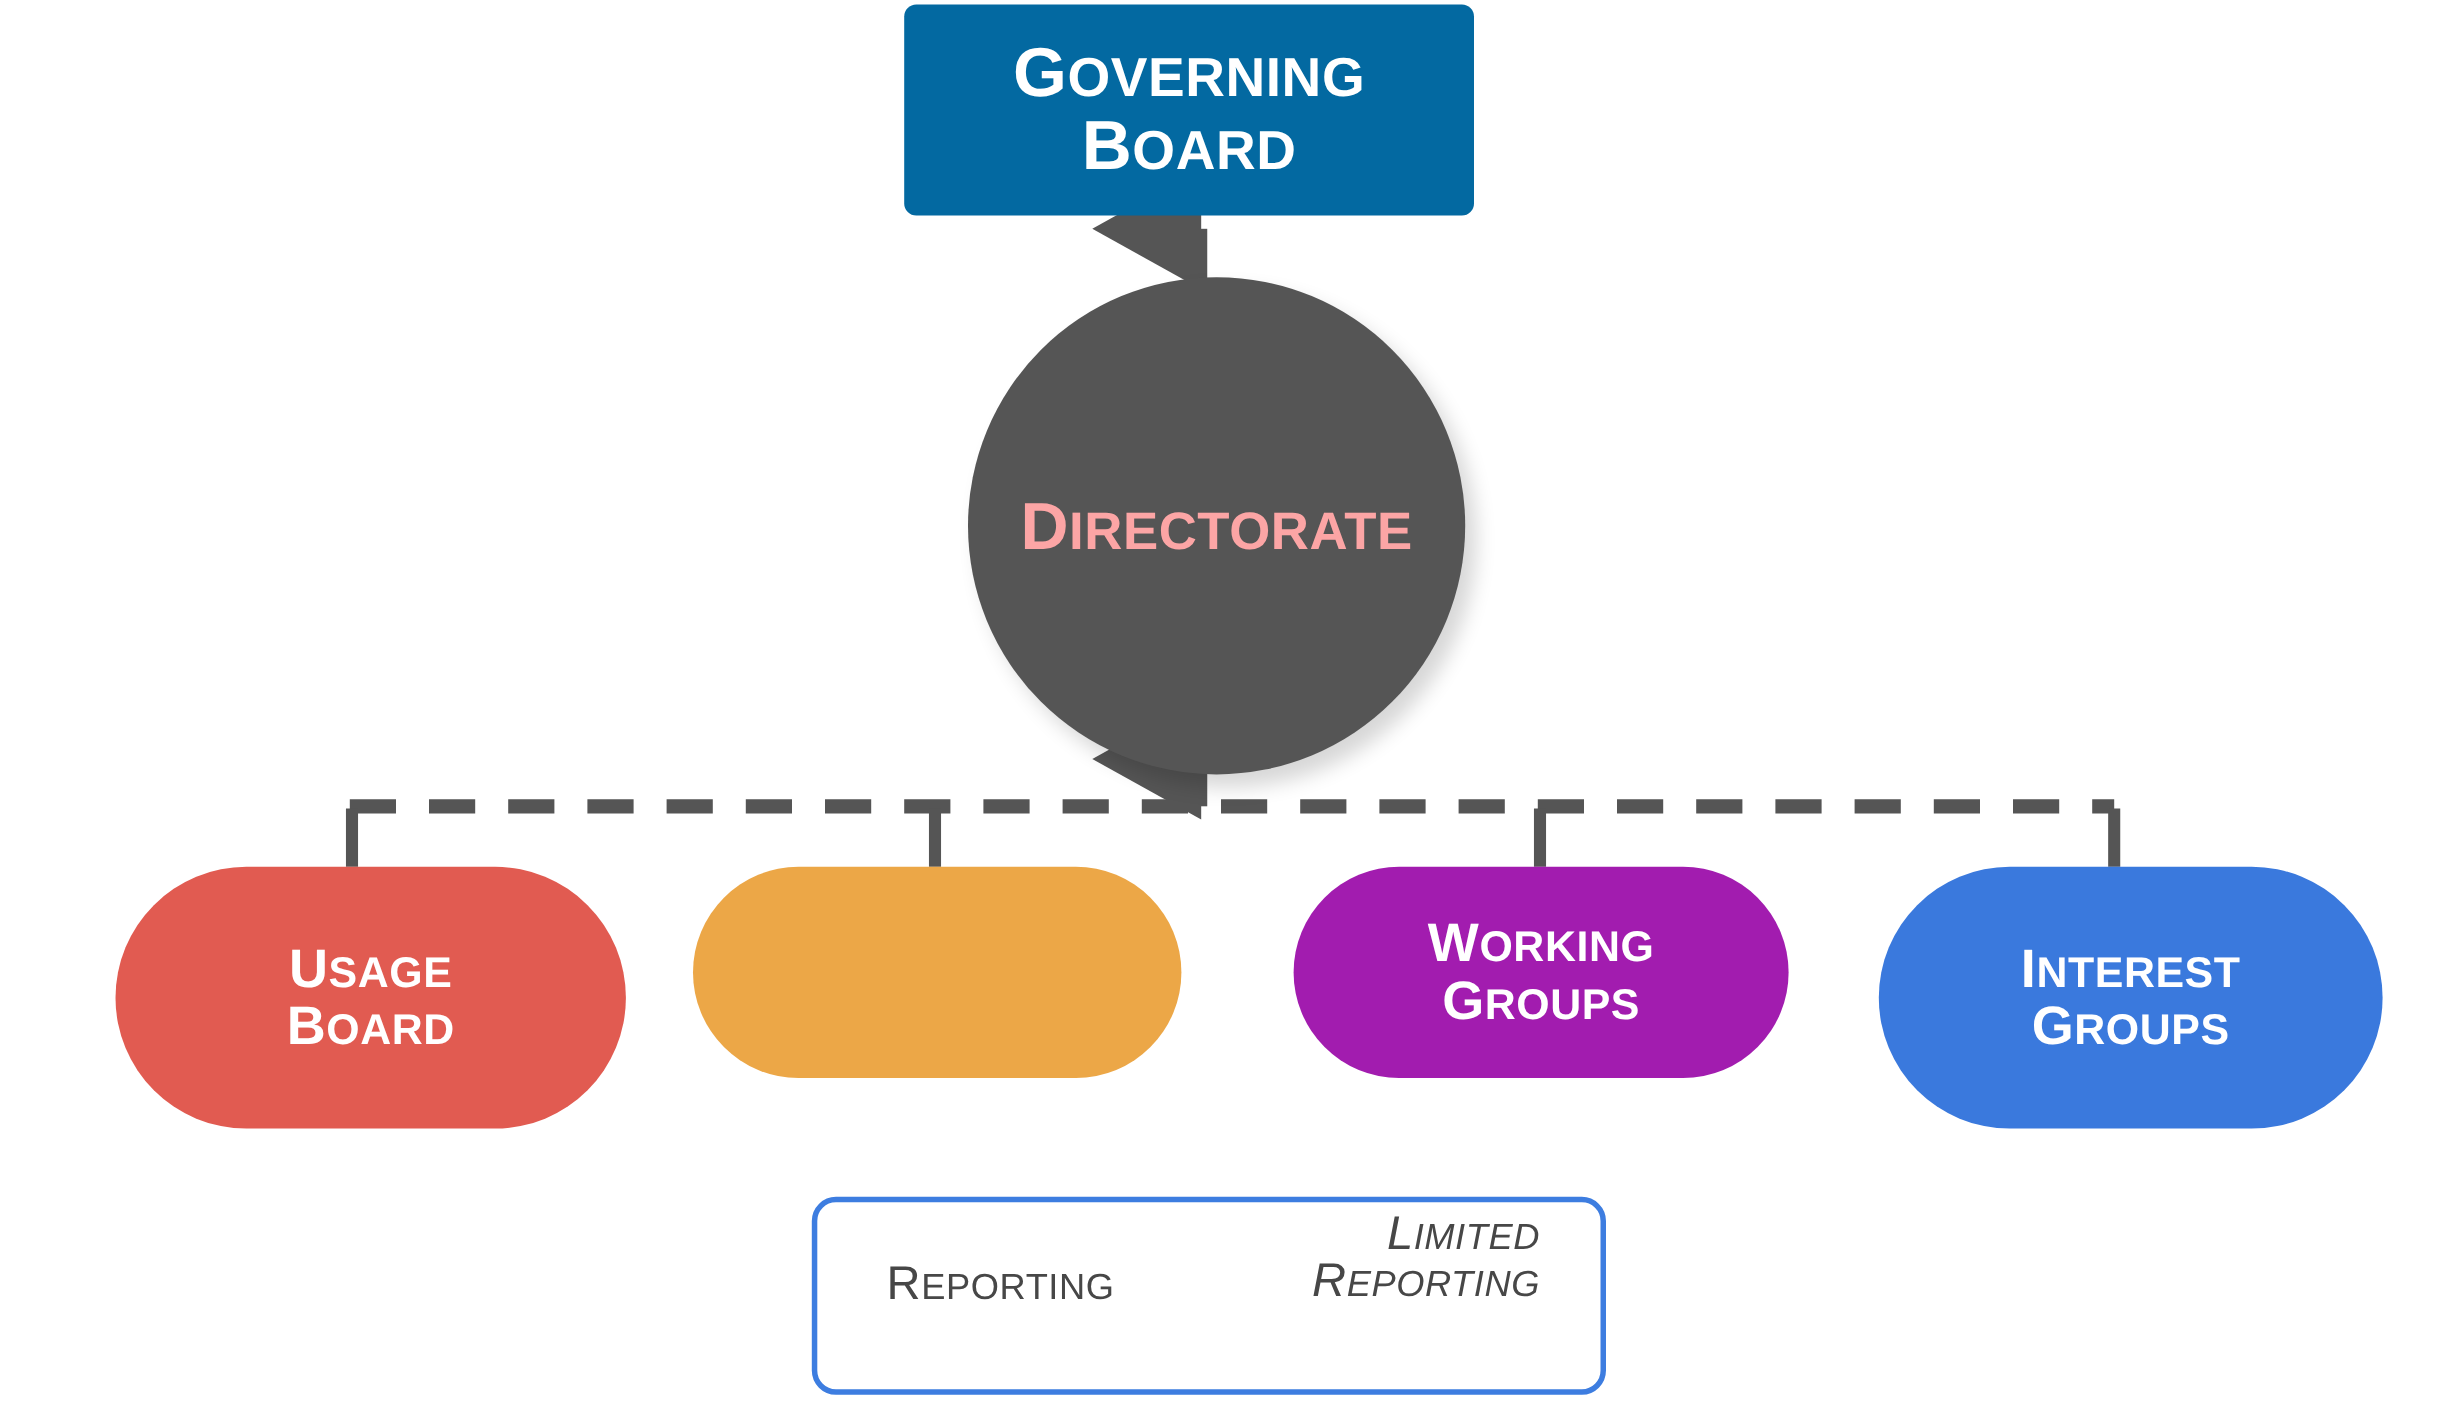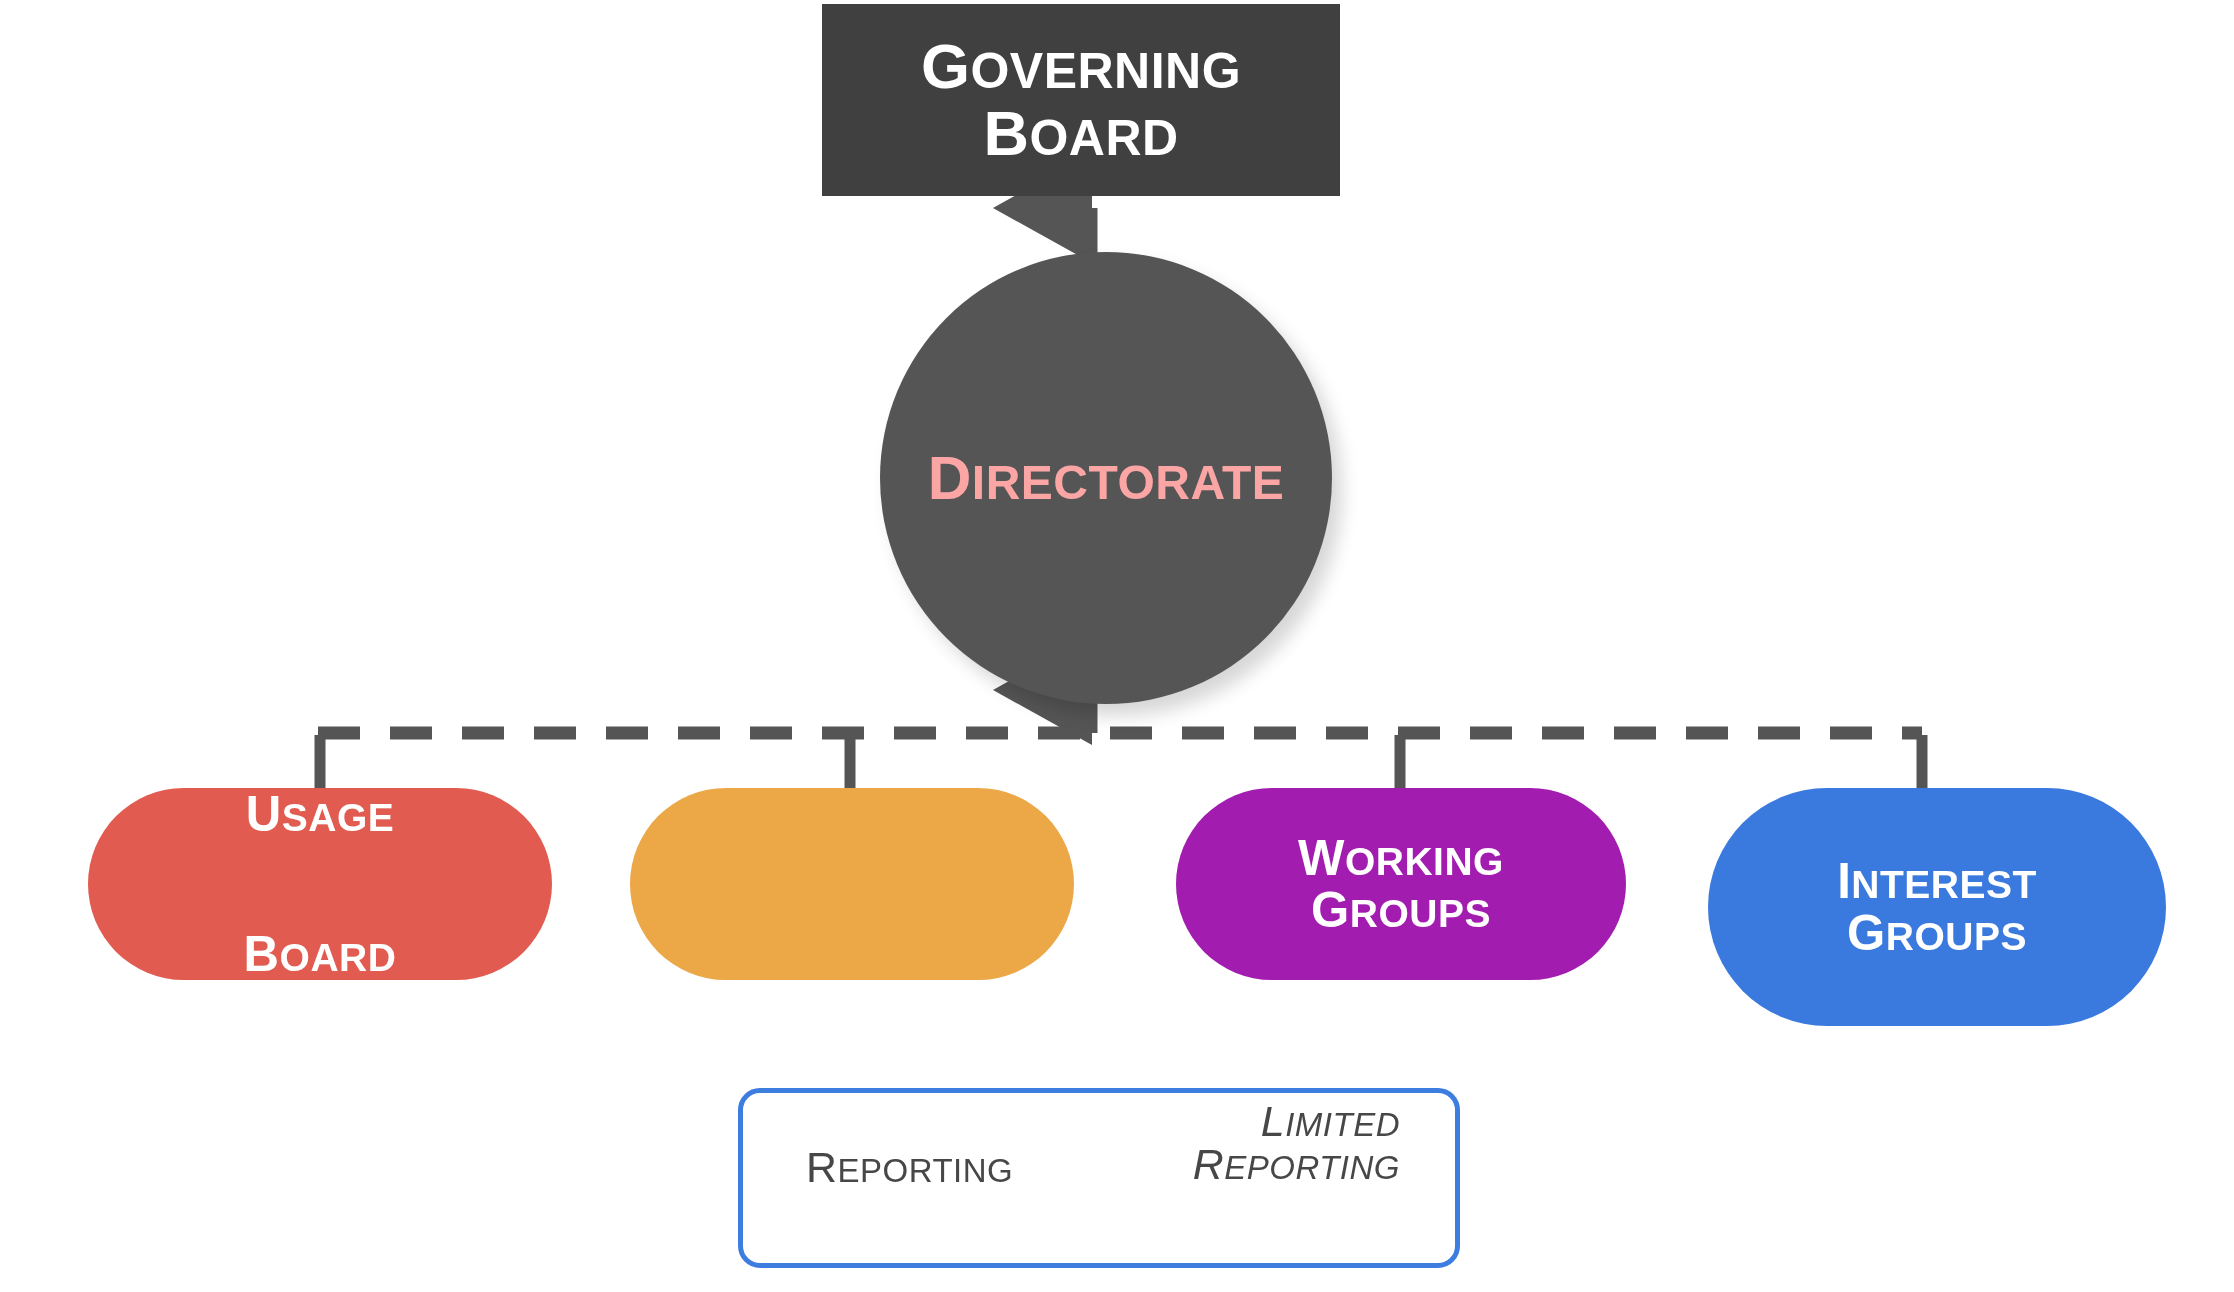--- a/index.html
+++ b/index.html
@@ -129,30 +129,30 @@
     <line x1="1400" y1="735" x2="1400" y2="788" stroke="#555555" stroke-width="11"></line>
     <line x1="1922" y1="735" x2="1922" y2="788" stroke="#555555" stroke-width="11"></line>
 
     <line x1="790" y1="1216" x2="1048" y2="1216" stroke="#555555" stroke-width="13"></line>
     <path d="M1086,1216 L1046,1192 L1046,1240 Z" fill="#555555"></path>
 
     <path d="M1112,1216 L1152,1192 L1152,1240 Z" fill="#555555"></path>
     <line x1="1170" y1="1216" x2="1400" y2="1216" stroke="#555555" stroke-width="13" stroke-dasharray="40 32" stroke-linecap="butt"></line>
   </svg>
 
-  <div class="node-rect" style="left:822px; top:4px; width:518px; height:192px; background:#404040;">
+  <div class="node-rect" style="left:822px; top:4px; width:518px; height:192px; background:#0369a1;border-radius:11px;">
     <span class="sc sc-gb">Governing</span>
     <span class="sc sc-gb">Board</span>
   </div>
 
   <div class="node-circle" style="left:880px; top:252px; width:452px; height:452px; background:#555555;">
     <span class="sc sc-dir">Directorate</span>
   </div>
 
-  <div class="node-pill" style="left:88px; top:788px; width:464px; height:192px; background:#e15b51;justify-content:space-between;">
+  <div class="node-pill" style="left:105px; top:788px; width:464px; height:238px; background:#e15b51;">
     <span class="sc sc-pill">Usage</span>
     <span class="sc sc-pill">Board</span>
   </div>
 
   <div class="node-pill" style="left:630px; top:788px; width:444px; height:192px; background:#eca747;">
   </div>
 
   <div class="node-pill" style="left:1176px; top:788px; width:450px; height:192px; background:#a21caf;">
     <span class="sc sc-pill">Working</span>
     <span class="sc sc-pill">Groups</span>

